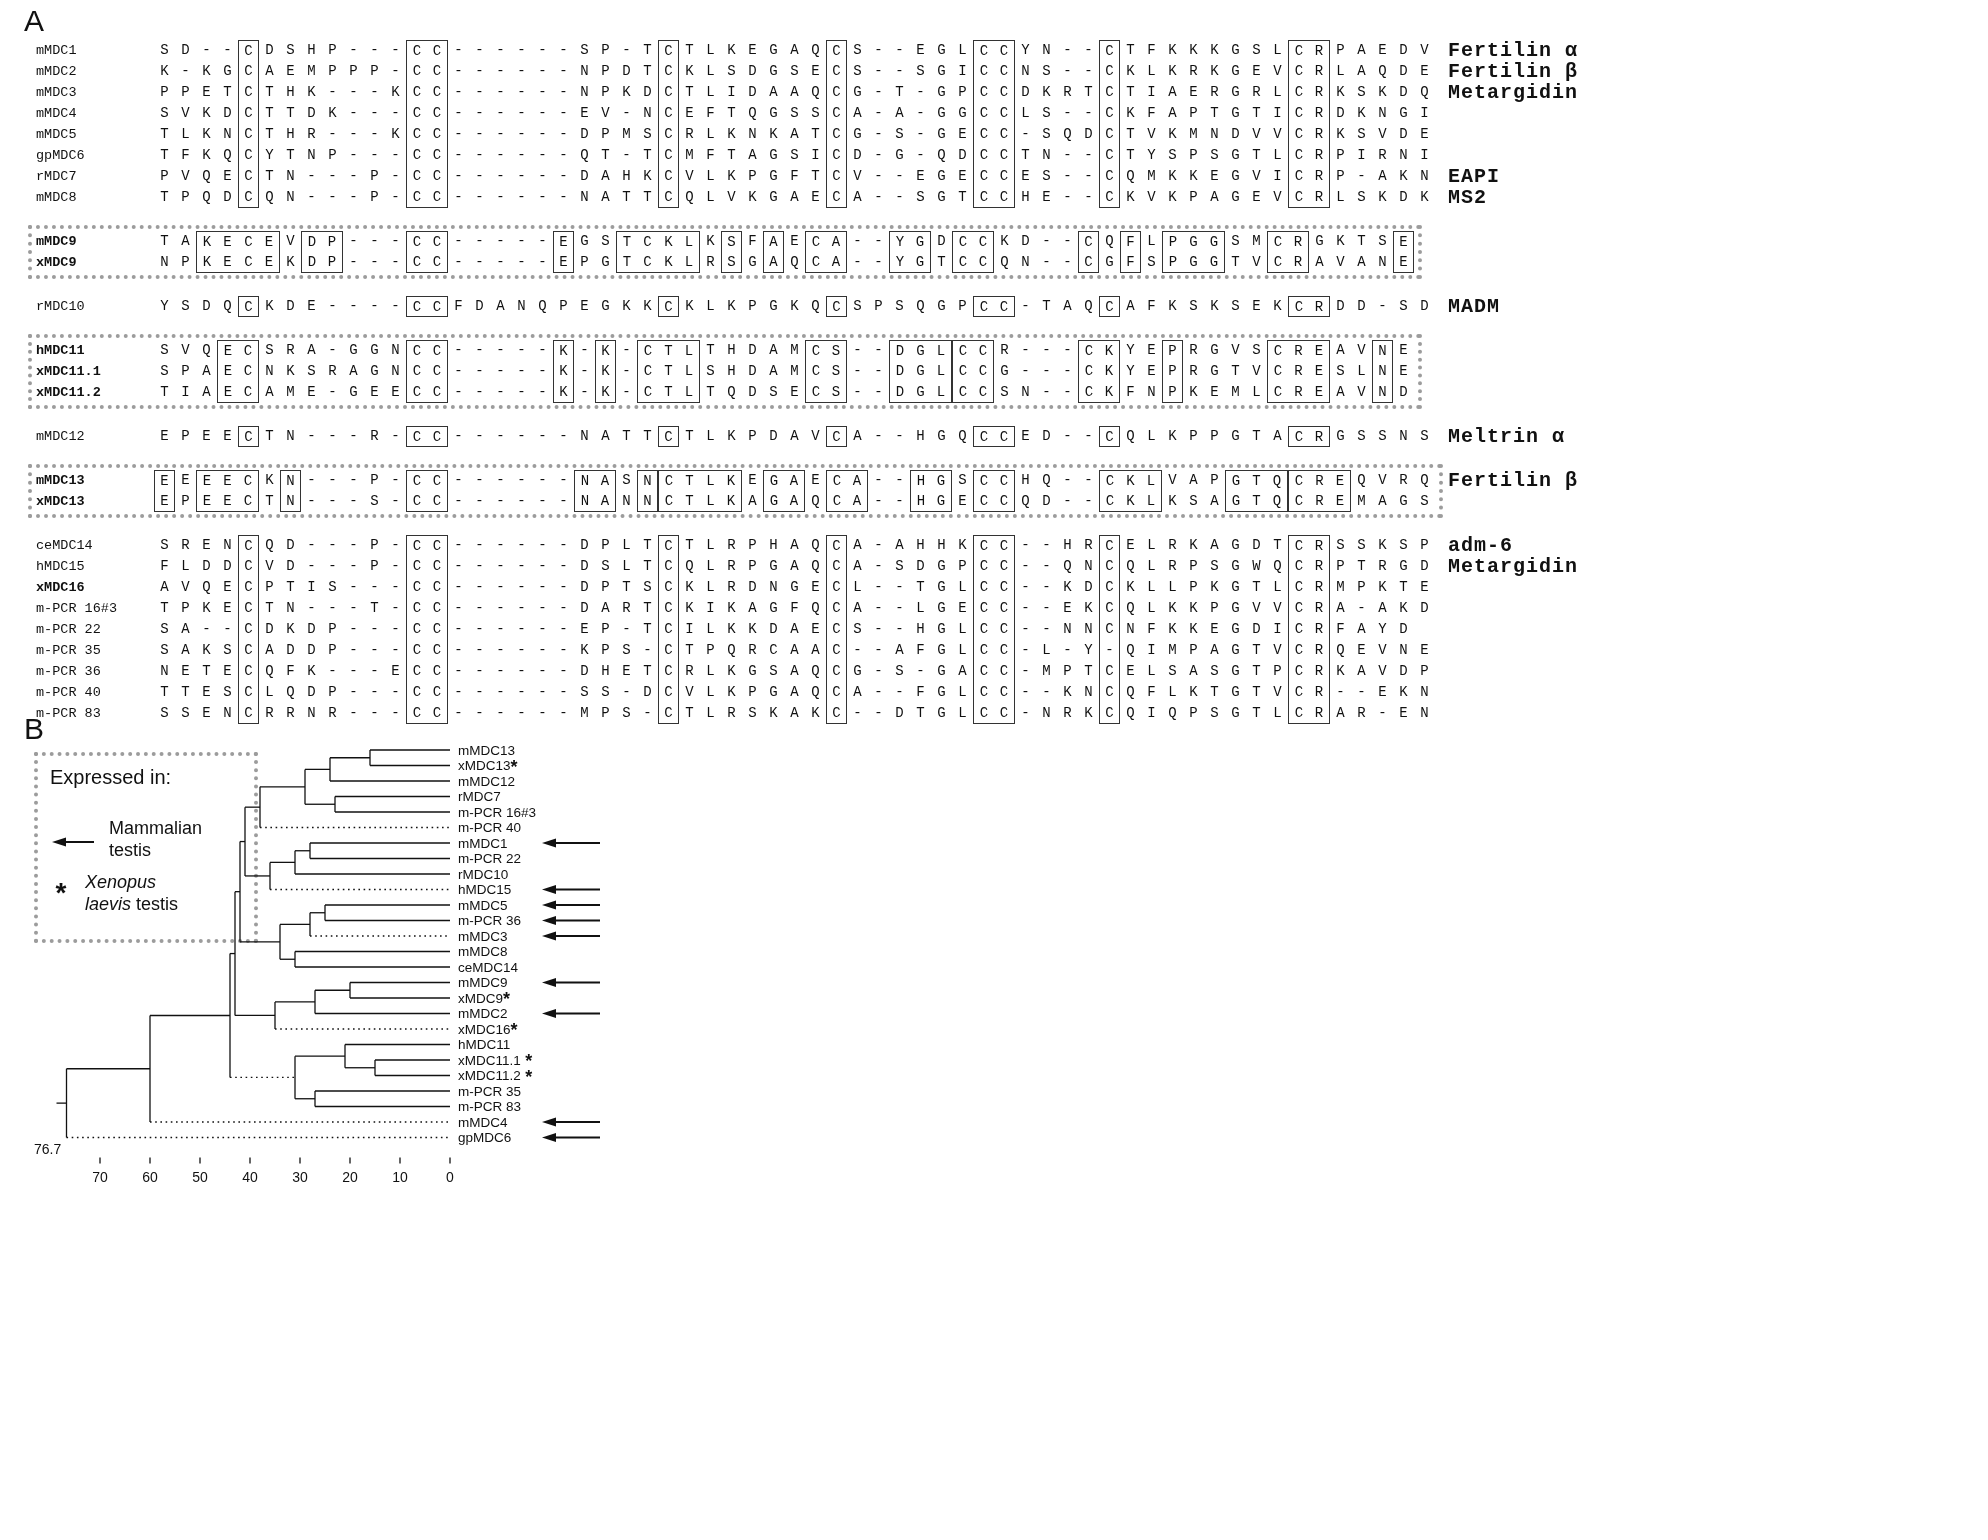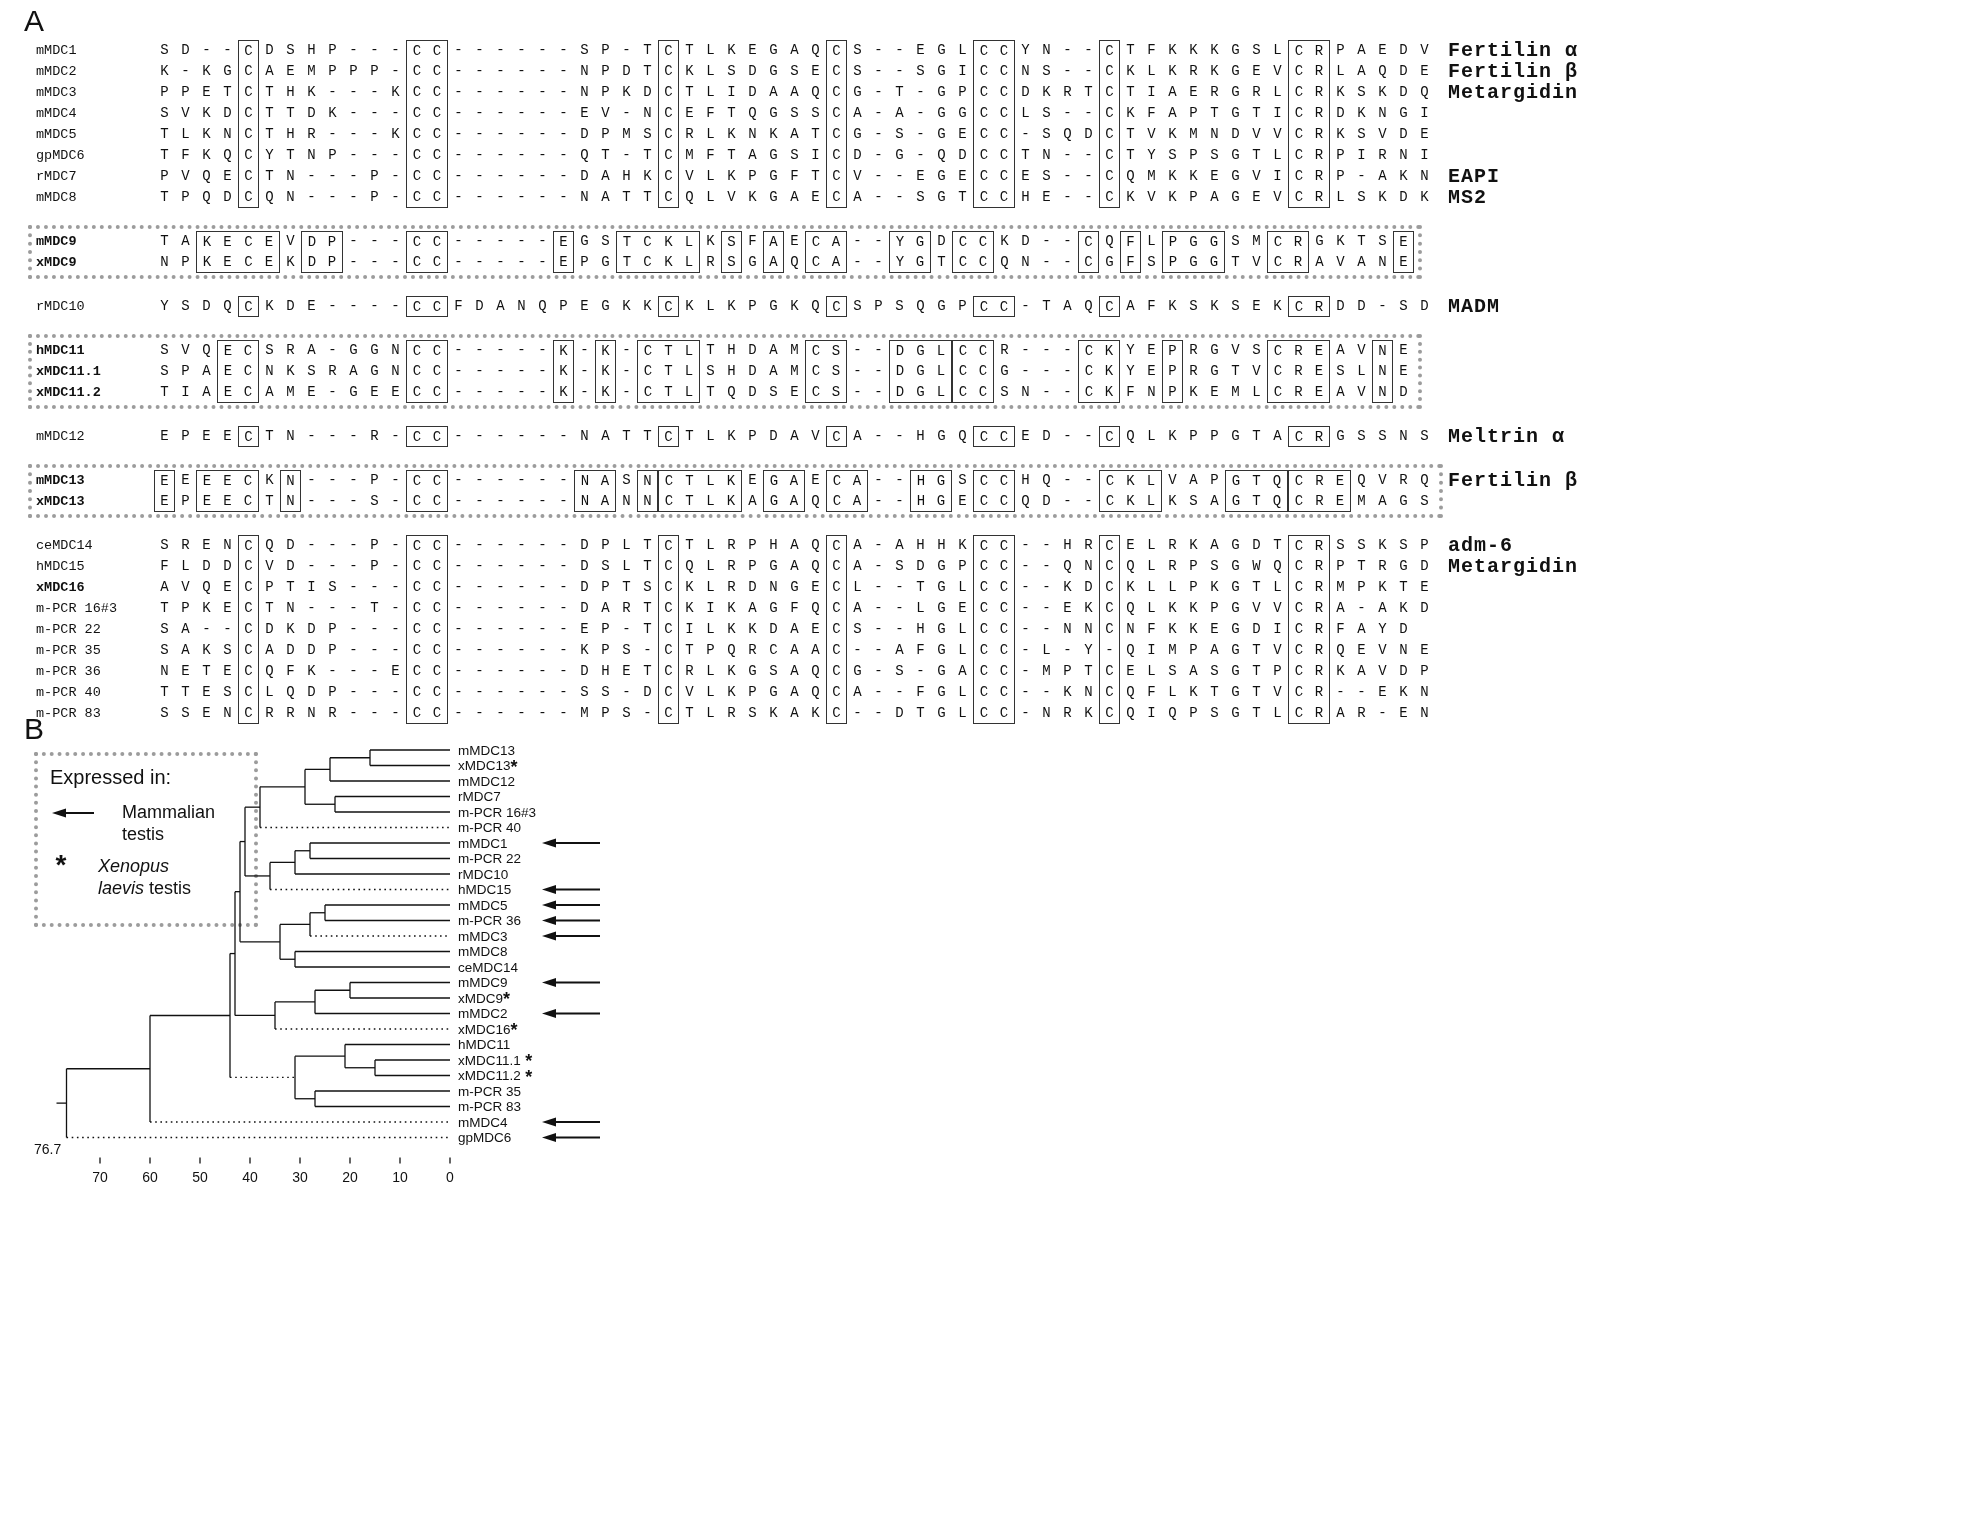--- a/index.html
+++ b/index.html
@@ -16,22 +16,22 @@
   .seq-label.bold{font-weight:bold;}
   .seq-chars{display:flex;flex:none;}
   .res{display:inline-block;width:21px;height:21px;line-height:21px;text-align:center;flex:none;}
   .box-l{border-left:1.2px solid #333;}
   .box-r{border-right:1.2px solid #333;}
   .box-t{border-top:1.2px solid #333;}
   .box-b{border-bottom:1.2px solid #333;}
   .seq-family{position:absolute;left:1412px;top:0;font-weight:bold;letter-spacing:1px;font-size:20px;
               font-family:"Liberation Mono","DejaVu Sans Mono",monospace;}
   #legend{position:absolute;left:34px;top:752px;width:224px;border:4px dotted #9c9c9c;padding:10px 12px 14px;}
-  .legend-title{font-size:20px;margin-bottom:12px;}
-  .legend-item{display:flex;gap:26px;margin-bottom:10px;align-items:flex-start;font-size:18px;line-height:22px;}
+  .legend-title{font-size:20px;margin-bottom:28px;}
+  .legend-item{display:flex;gap:13px;margin-bottom:10px;align-items:center;font-size:18px;line-height:22px;}
   .legend-arrow{margin-top:6px;flex:none;}
   .legend-star{font-size:28px;font-weight:bold;line-height:20px;width:22px;text-align:center;flex:none;}
   .legend-text{width:118px;}
   #tree-svg{position:absolute;left:30px;top:730px;}
   .leaf-label{font-size:13.5px;fill:#111;font-family:"Liberation Sans",sans-serif;}
   .leaf-asterisk{font-size:18px;font-weight:bold;fill:#111;}
   .axis-label{font-size:14px;fill:#111;font-family:"Liberation Sans",sans-serif;}
 </style>
 </head>
 <body>

